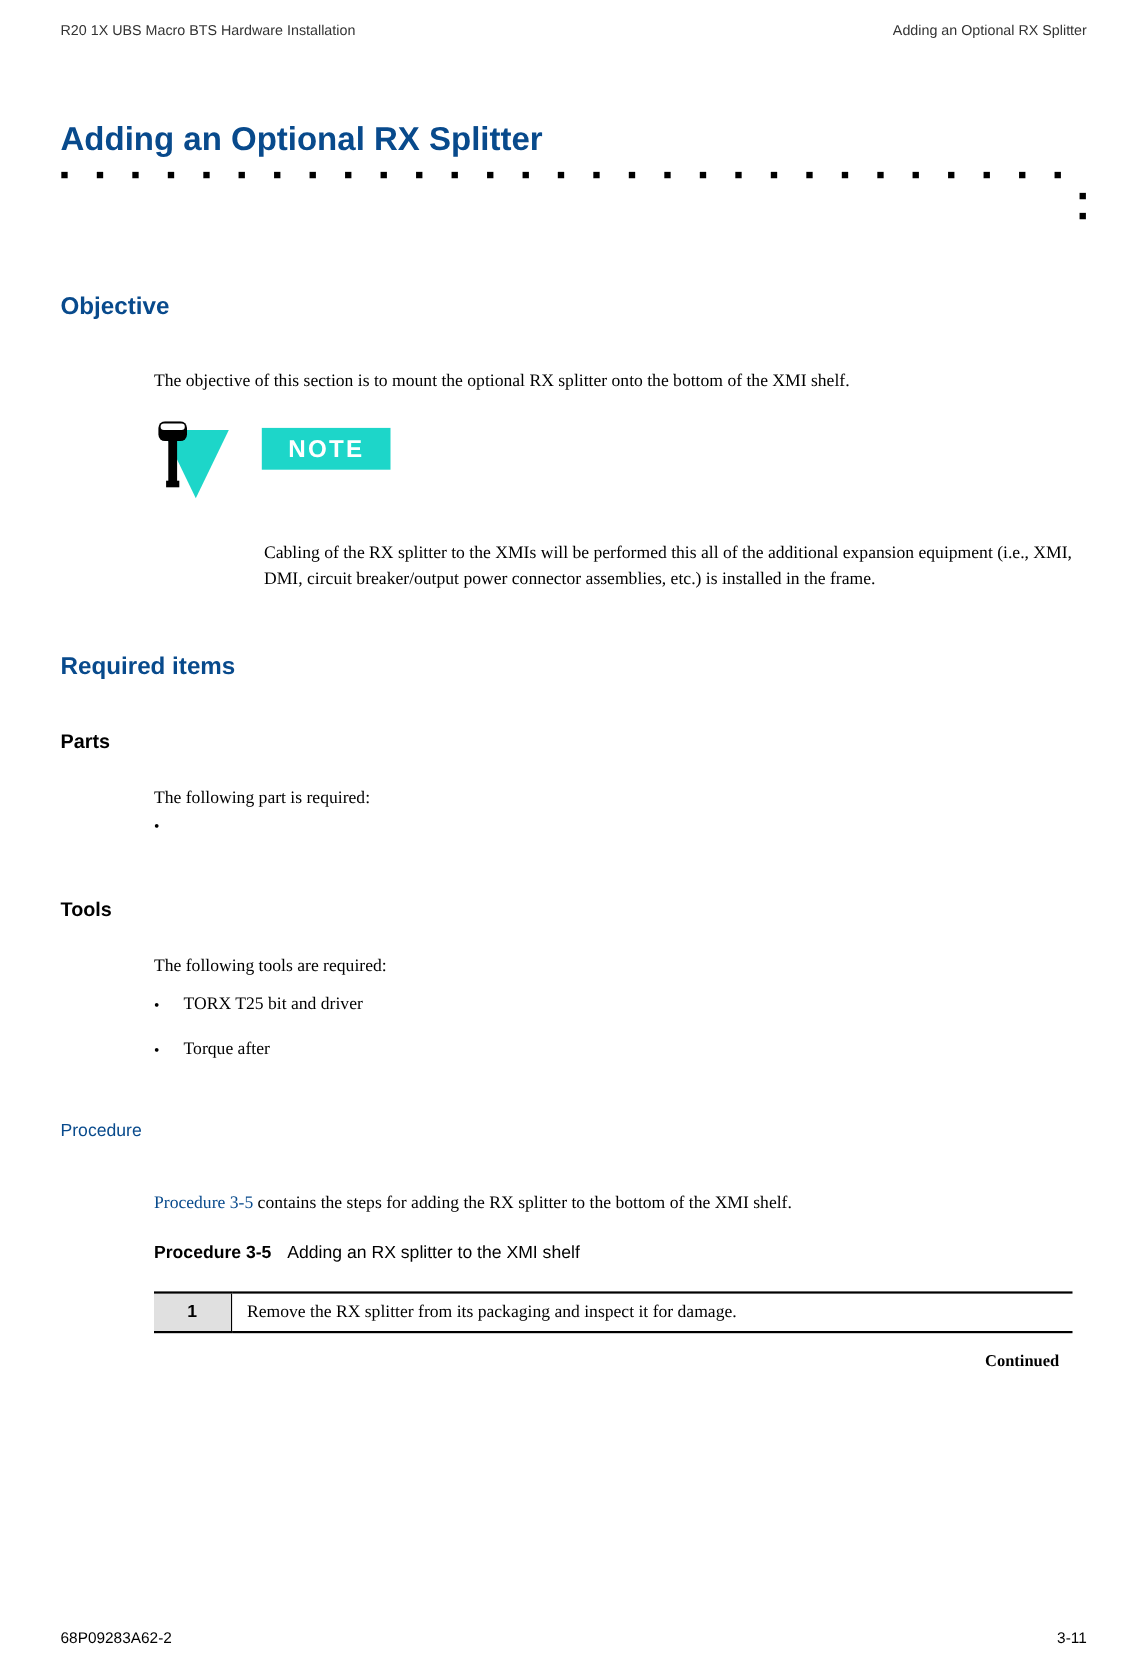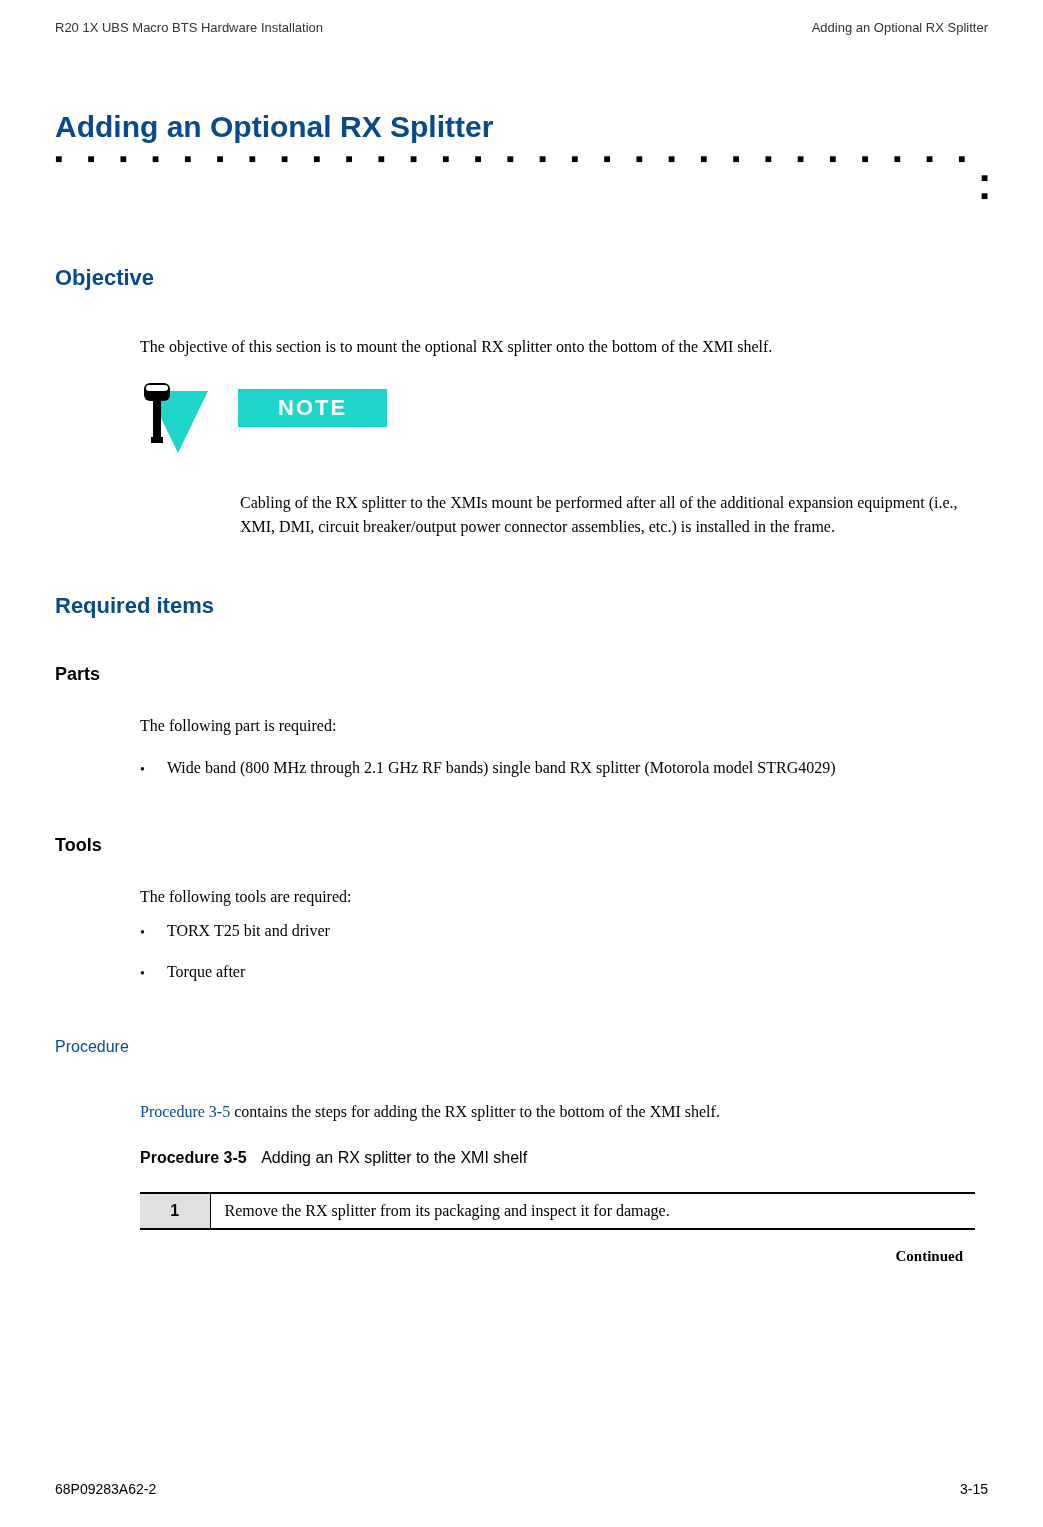--- a/index.html
+++ b/index.html
@@ -77,21 +77,21 @@
       align-items: flex-start;
       gap: 28px;
     }
     .note-icon svg { display: block; }
     .note-badge {
       background: #1dd6c9;
       color: #fff;
       font-family: Arial, sans-serif;
       font-size: 22px;
       font-weight: bold;
-      padding: 6px 40px;
+      padding: 6px 24px;
       letter-spacing: 2px;
       margin-top: 6px;
     }
     .note-text {
       margin-left: 100px;
       margin-top: 30px;
       font-size: 16px;
       line-height: 1.45;
     }
     .bullet-list {
@@ -196,31 +196,30 @@
       <svg width="70" height="78" viewBox="0 0 70 78">
         <polygon points="8,8 68,8 38,70" fill="#1dd6c9"></polygon>
         <rect x="4" y="0" width="26" height="18" rx="6" fill="#000"></rect>
         <rect x="13" y="16" width="8" height="40" fill="#000"></rect>
         <rect x="11" y="54" width="12" height="6" fill="#000"></rect>
         <rect x="6" y="2" width="22" height="6" rx="3" fill="#fff"></rect>
       </svg>
     </span>
     <span class="note-badge">NOTE</span>
   </div>
-  <p class="note-text">Cabling of the RX splitter to the XMIs mount be performed after all of the additional expansion equipment (i.e., XMI, DMI, circuit breaker/output power connector assemblies, etc.)  is installed in the frame.</p>
+  <p class="note-text">Cabling of the RX splitter to the XMIs will be performed this all of the additional expansion equipment (i.e., XMI, DMI, circuit breaker/output power connector assemblies, etc.)  is installed in the frame.</p>
 </div>
 
 <h2>Required items</h2>
 
 <h3>Parts</h3>
-<p class="body-text" style="margin-bottom:20px">The following part is required:</p>
+<p class="body-text" style="margin-bottom:2px">The following part is required:</p>
 <div class="bullet-list section-gap">
   <div class="bullet-item">
     <span class="bullet-mark">•</span>
-    <span>Wide band (800 MHz through 2.1 GHz RF bands) single band RX splitter (Motorola model STRG4029)</span>
   </div>
 </div>
 
 <h3>Tools</h3>
 <p class="body-text" style="margin-bottom:12px">The following tools are required:</p>
 <div class="bullet-list section-gap">
   <div class="bullet-item">
     <span class="bullet-mark">•</span>
     <span>TORX T25 bit and driver</span>
   </div>
@@ -247,15 +246,15 @@
     <td>Remove the RX splitter from its packaging and inspect it for damage.</td>
   </tr>
 </tbody>
   </table>
 
 <p class="continued">Continued</p>
 
 <div class="footer">
   <div class="footer-row1">
     <span>68P09283A62-2</span>
-    <span>3-15</span>
+    <span>3-11</span>
   </div>
 </div>
 
 </body></html>

